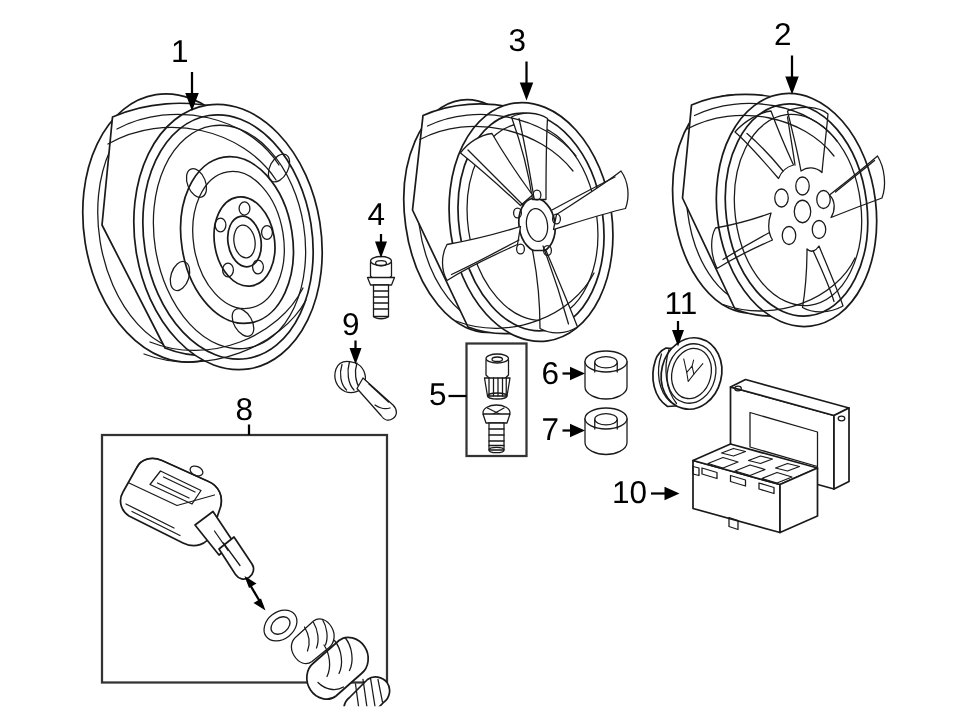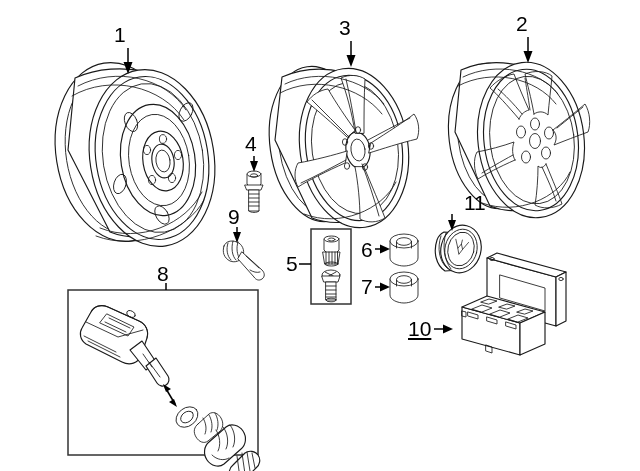--- a/index.html
+++ b/index.html
@@ -396,16 +396,16 @@
 
   <div class="callout-label" style="left:114px; top:24px;">1</div>
   <div class="callout-label" style="left:516px; top:13px;">2</div>
   <div class="callout-label" style="left:339px; top:17px;">3</div>
   <div class="callout-label" style="left:245px; top:133px;">4</div>
   <div class="callout-label" style="left:286px; top:253px;">5</div>
   <div class="callout-label" style="left:361px; top:239px;">6</div>
   <div class="callout-label" style="left:361px; top:276px;">7</div>
   <div class="callout-label" style="left:157px; top:263px;">8</div>
   <div class="callout-label" style="left:228px; top:206px;">9</div>
-  <div class="callout-label" style="left:408px; top:318px;text-decoration:underline;">10</div>
-  <div class="callout-label" style="left:443px; top:192px;margin-left:21px;">11</div>
+  <div class="callout-label" style="left:408px; top:318px;">10</div>
+  <div class="callout-label" style="left:443px; top:192px;">11</div>
 
 </div>
 
 </body></html>

